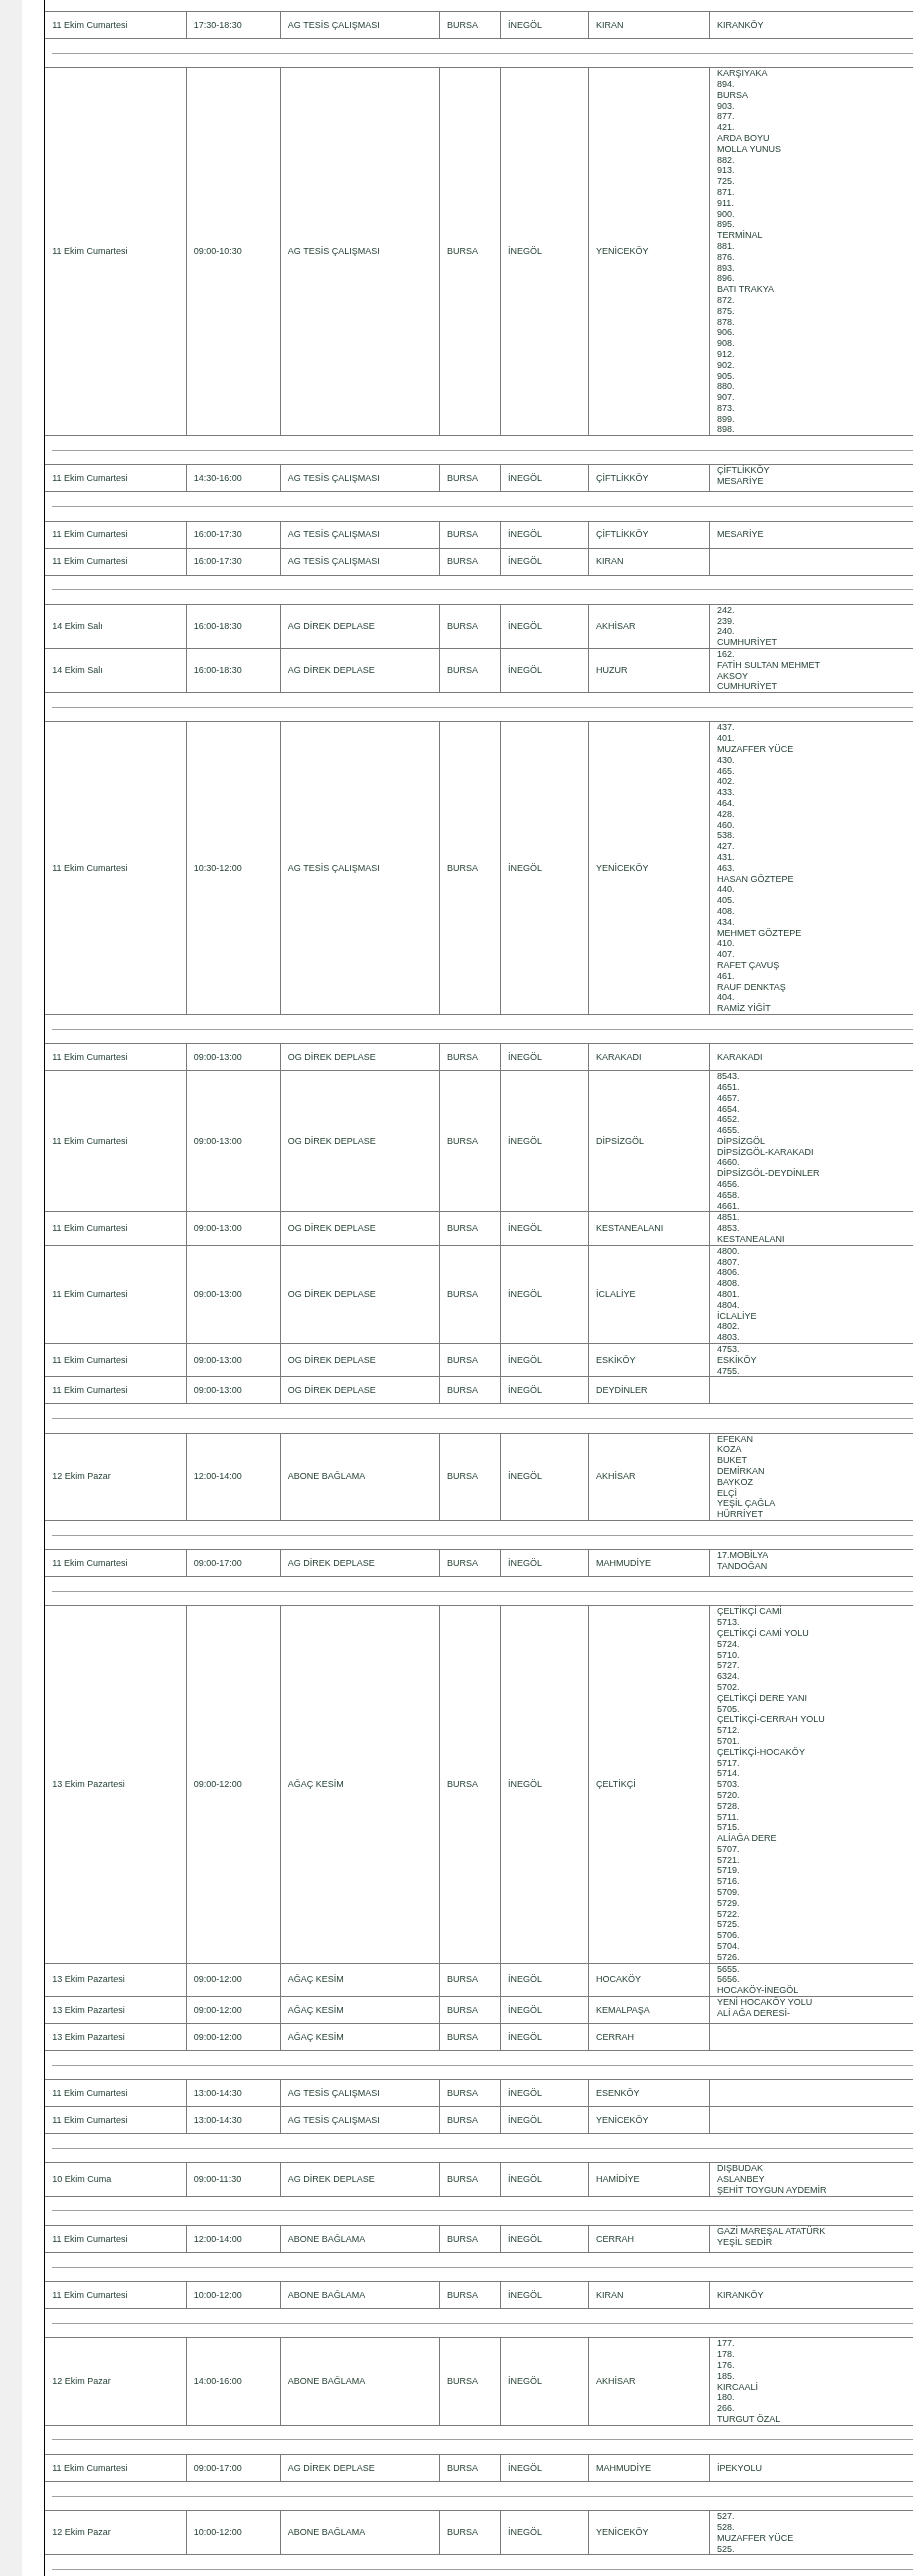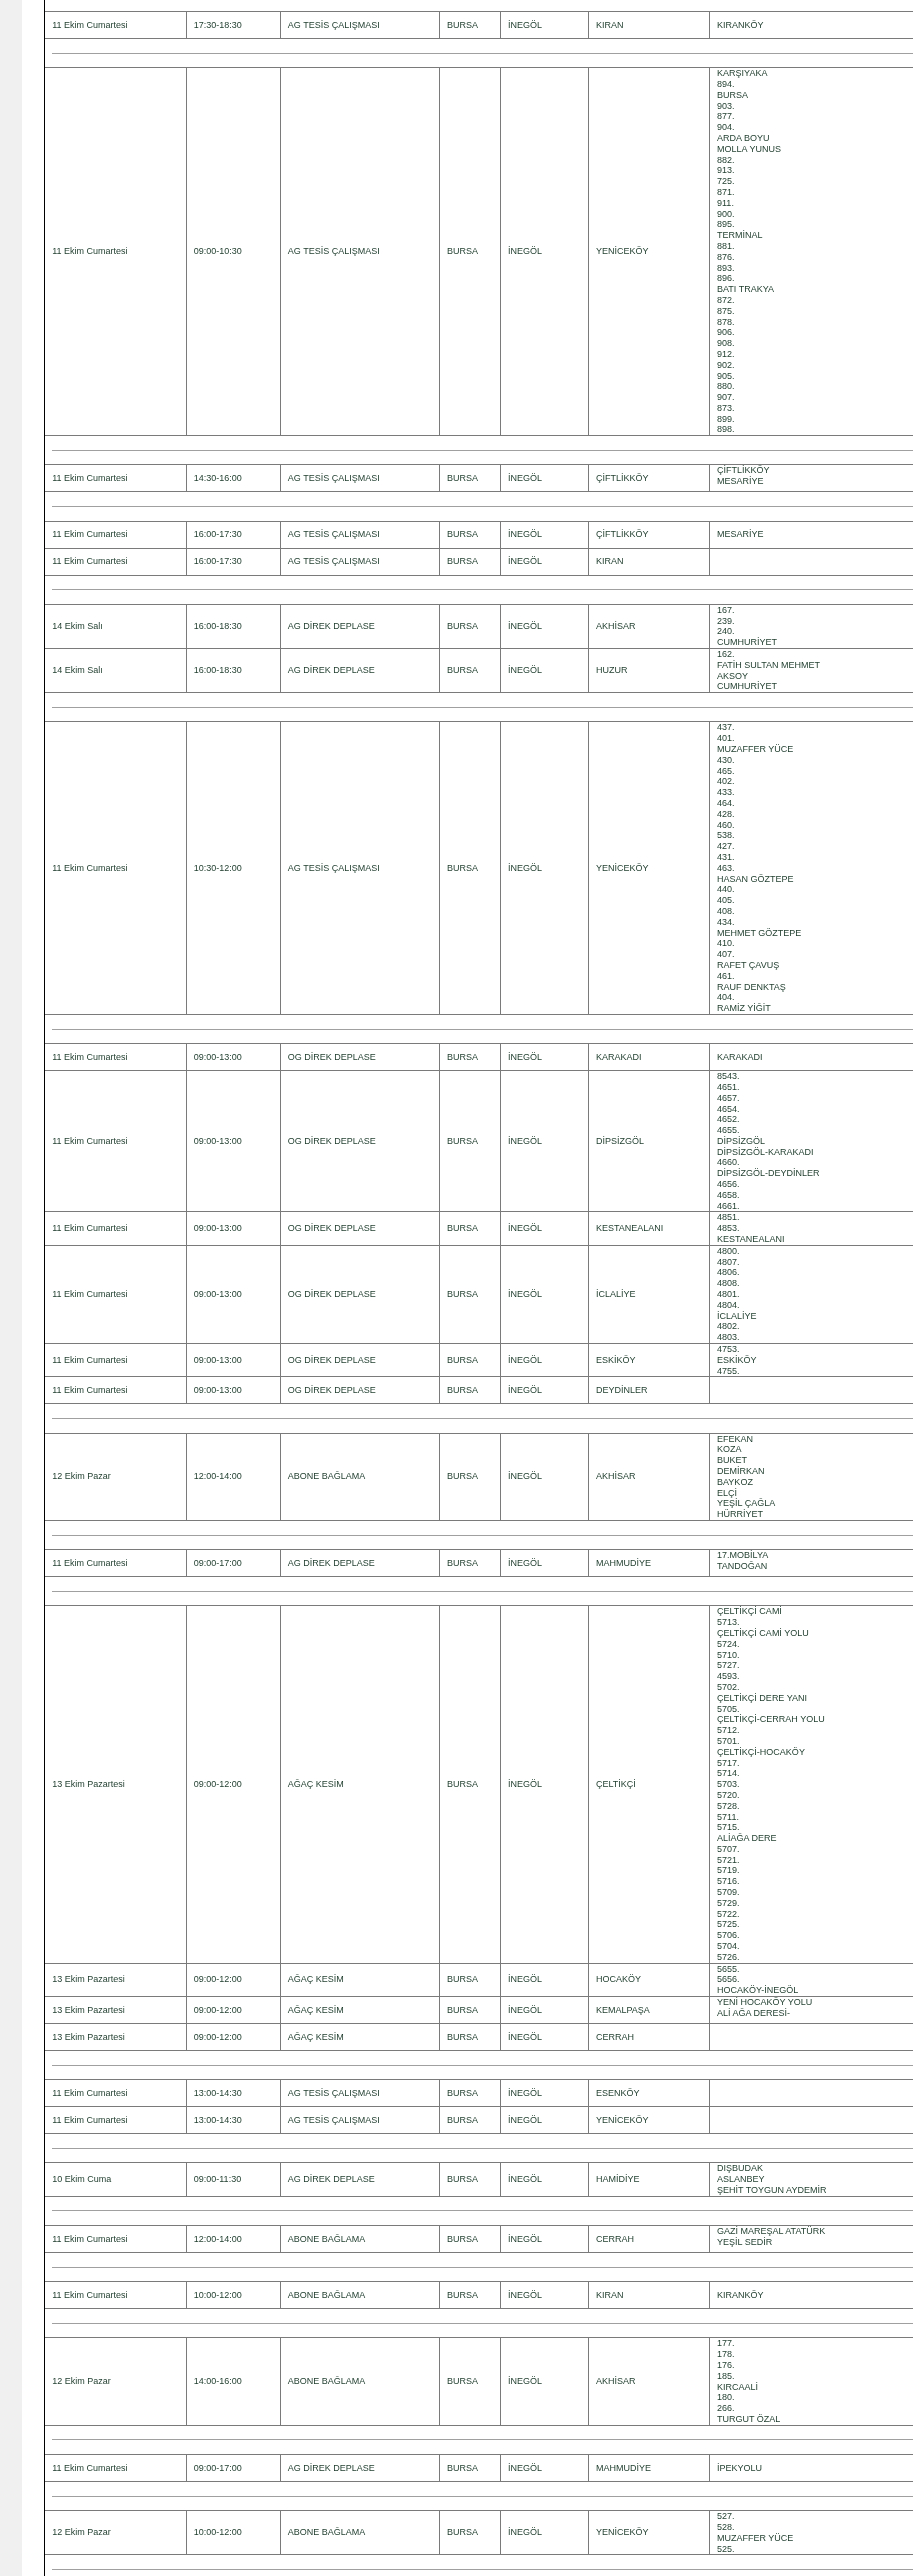--- a/index.html
+++ b/index.html
@@ -96,21 +96,21 @@
     <td>AG TESİS ÇALIŞMASI</td>
     <td>BURSA</td>
     <td>İNEGÖL</td>
     <td>YENİCEKÖY</td>
     <td class="streets" style="vertical-align: top;">
             <span class="st">KARŞIYAKA</span>
             <span class="st">894.</span>
             <span class="st">BURSA</span>
             <span class="st">903.</span>
             <span class="st">877.</span>
-            <span class="st">904.</span>
+            <span class="st">421.</span>
             <span class="st">ARDA BOYU</span>
             <span class="st">MOLLA YUNUS</span>
             <span class="st">882.</span>
             <span class="st">913.</span>
             <span class="st">725.</span>
             <span class="st">871.</span>
             <span class="st">911.</span>
             <span class="st">900.</span>
             <span class="st">895.</span>
             <span class="st">TERMİNAL</span>
@@ -188,21 +188,21 @@
     </td>
   </tr>
         <tr>
     <td>14 Ekim Salı</td>
     <td>16:00-18:30</td>
     <td>AG DİREK DEPLASE</td>
     <td>BURSA</td>
     <td>İNEGÖL</td>
     <td>AKHİSAR</td>
     <td class="streets" style="vertical-align: top;">
-            <span class="st">167.</span>
+            <span class="st">242.</span>
             <span class="st">239.</span>
             <span class="st">240.</span>
             <span class="st">CUMHURİYET</span>
           </td>
   </tr>
         <tr>
     <td>14 Ekim Salı</td>
     <td>16:00-18:30</td>
     <td>AG DİREK DEPLASE</td>
     <td>BURSA</td>
@@ -412,21 +412,21 @@
     <td>BURSA</td>
     <td>İNEGÖL</td>
     <td>ÇELTİKÇİ</td>
     <td class="streets" style="vertical-align: top;">
             <span class="st">ÇELTİKÇİ CAMİ</span>
             <span class="st">5713.</span>
             <span class="st">ÇELTİKÇİ CAMİ YOLU</span>
             <span class="st">5724.</span>
             <span class="st">5710.</span>
             <span class="st">5727.</span>
-            <span class="st">4593.</span>
+            <span class="st">6324.</span>
             <span class="st">5702.</span>
             <span class="st">ÇELTİKÇİ DERE YANI</span>
             <span class="st">5705.</span>
             <span class="st">ÇELTİKÇİ-CERRAH YOLU</span>
             <span class="st">5712.</span>
             <span class="st">5701.</span>
             <span class="st">ÇELTİKÇİ-HOCAKÖY</span>
             <span class="st">5717.</span>
             <span class="st">5714.</span>
             <span class="st">5703.</span>

